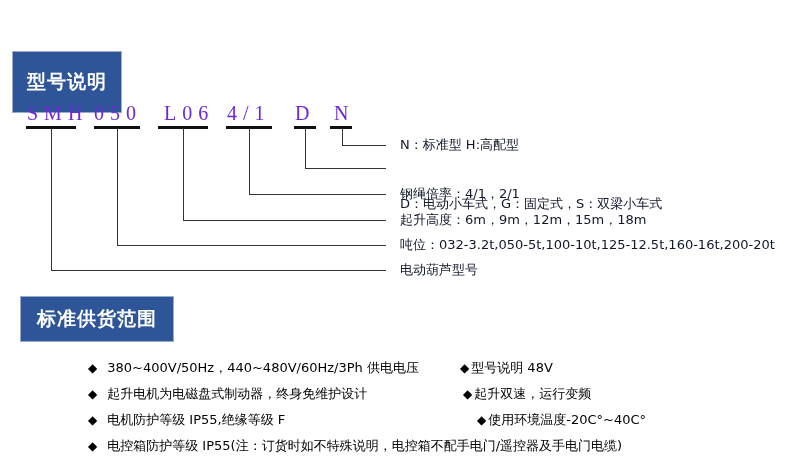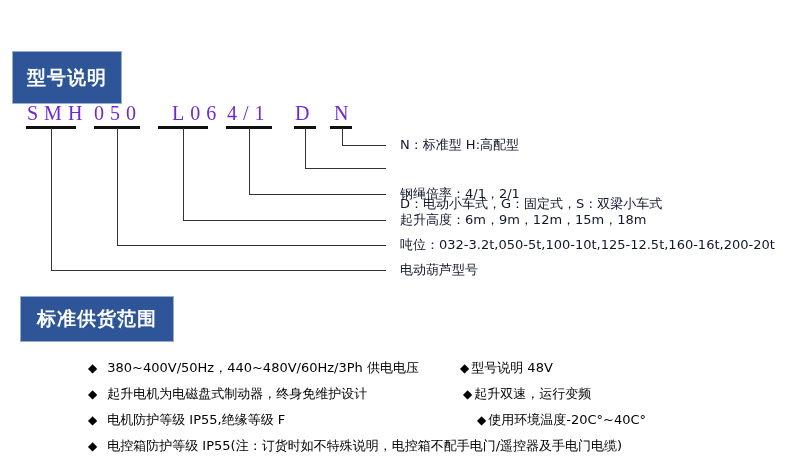--- a/index.html
+++ b/index.html
@@ -1,35 +1,35 @@
 <!DOCTYPE html>
 <html><head>
 <meta charset="utf-8">
 <style>
   html, body { margin:0; padding:0; background:#ffffff; }
   body { width:800px; height:466px; position:relative; overflow:hidden; font-family:"DejaVu Sans", "Liberation Sans", sans-serif; color:#222; }
   .title-box { position:absolute; background:#2d5597; color:#fff; font-weight:bold; font-size:19px; display:flex; align-items:center; justify-content:center; border:1px solid #9aaccc; box-sizing:border-box; letter-spacing:1px; }
-  #t1 { left:12px; top:51px; width:110px; height:53px;font-family:Liberation Mono, monospace; }
+  #t1 { left:12px; top:51px; width:110px; height:62px;font-family:Liberation Mono, monospace; }
   #t2 { left:20px; top:296px; width:154px; height:46px; }
   .code { position:absolute; top:102px; font-family:"Liberation Serif","DejaVu Serif",serif; font-size:20px; color:#6d28d9; letter-spacing:6px; }
   .ubar { position:absolute; top:126px; height:3px; background:#111; }
   .vline { position:absolute; width:1px; background:#333; }
   .hline { position:absolute; height:1px; background:#333; }
   .desc { position:absolute; left:400px; font-size:13px; color:#0f172a; white-space:nowrap; }
   .bullet { position:absolute; font-size:13px; color:#000000; white-space:nowrap; }
   .bullet .dm { font-size:12px; margin-right:10px; }
 </style>
 </head>
 <body>
 
 <div id="t1" class="title-box">型号说明</div>
 
 <span class="code" style="left:27px;">SMH</span>
 <span class="code" style="left:94px;">050</span>
-<span class="code" style="left:172px;font-family:Liberation Serif, serif;">L06</span>
+<span class="code" style="left:164px;font-family:Liberation Serif, serif;">L06</span>
 <span class="code" style="left:227px;">4/1</span>
 <span class="code" style="left:295px;">D</span>
 <span class="code" style="left:334px;">N</span>
 
 <div class="ubar" style="left:26px;width:50px;"></div>
 <div class="ubar" style="left:94px;width:46px;"></div>
 <div class="ubar" style="left:158px;width:50px;"></div>
 <div class="ubar" style="left:226px;width:46px;"></div>
 <div class="ubar" style="left:294px;width:22px;"></div>
 <div class="ubar" style="left:330px;width:22px;"></div>

